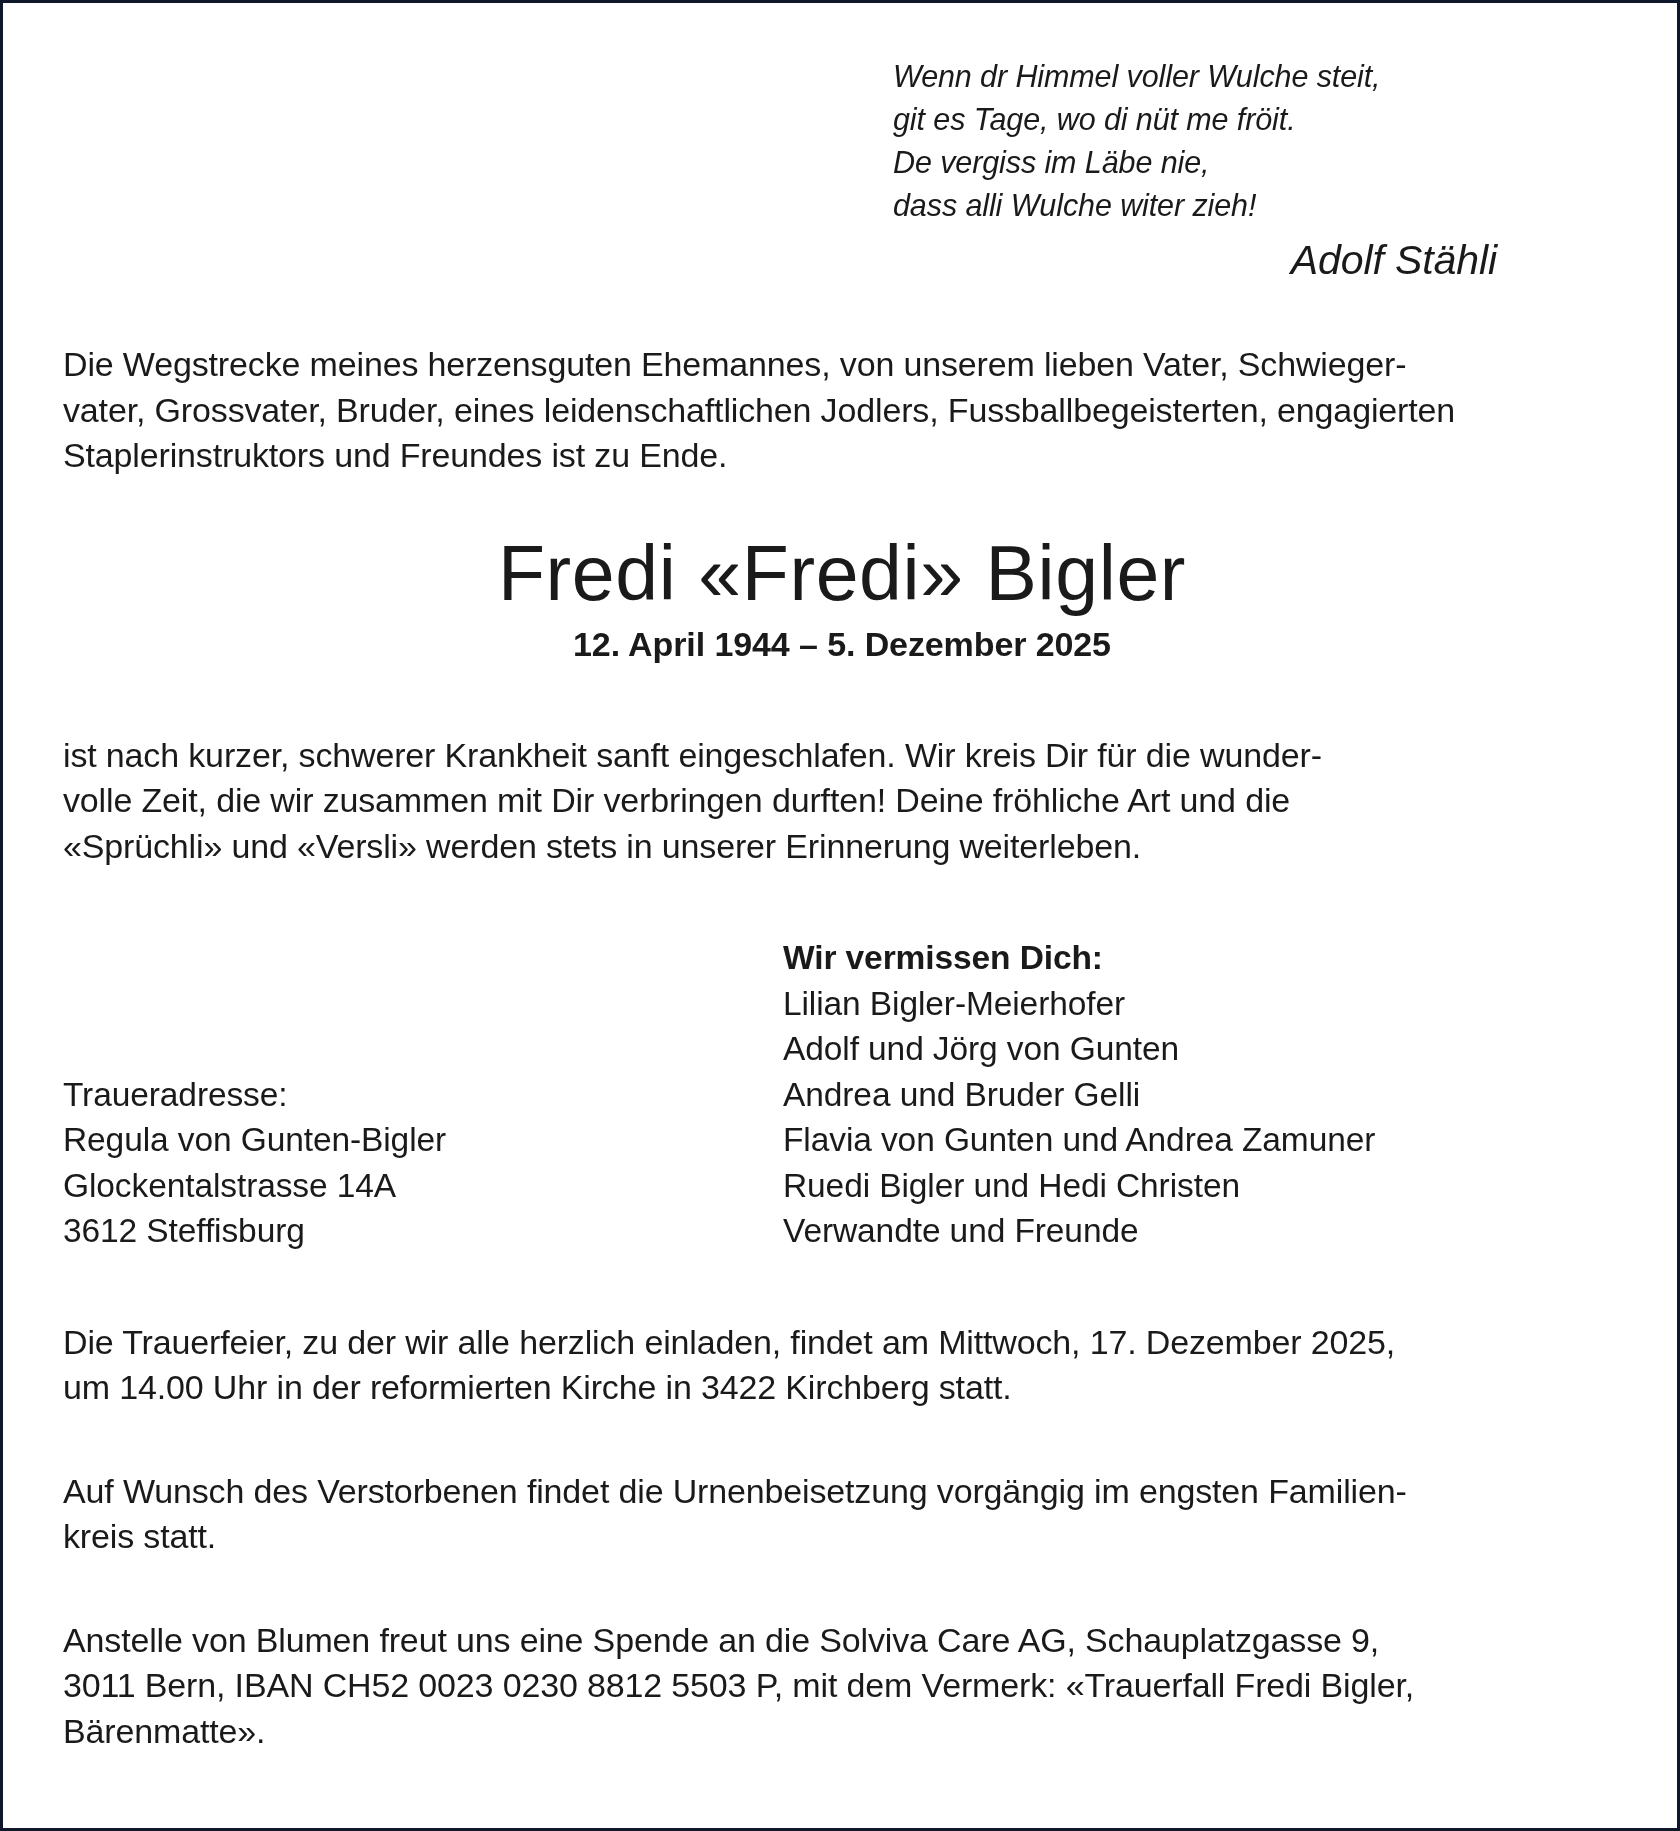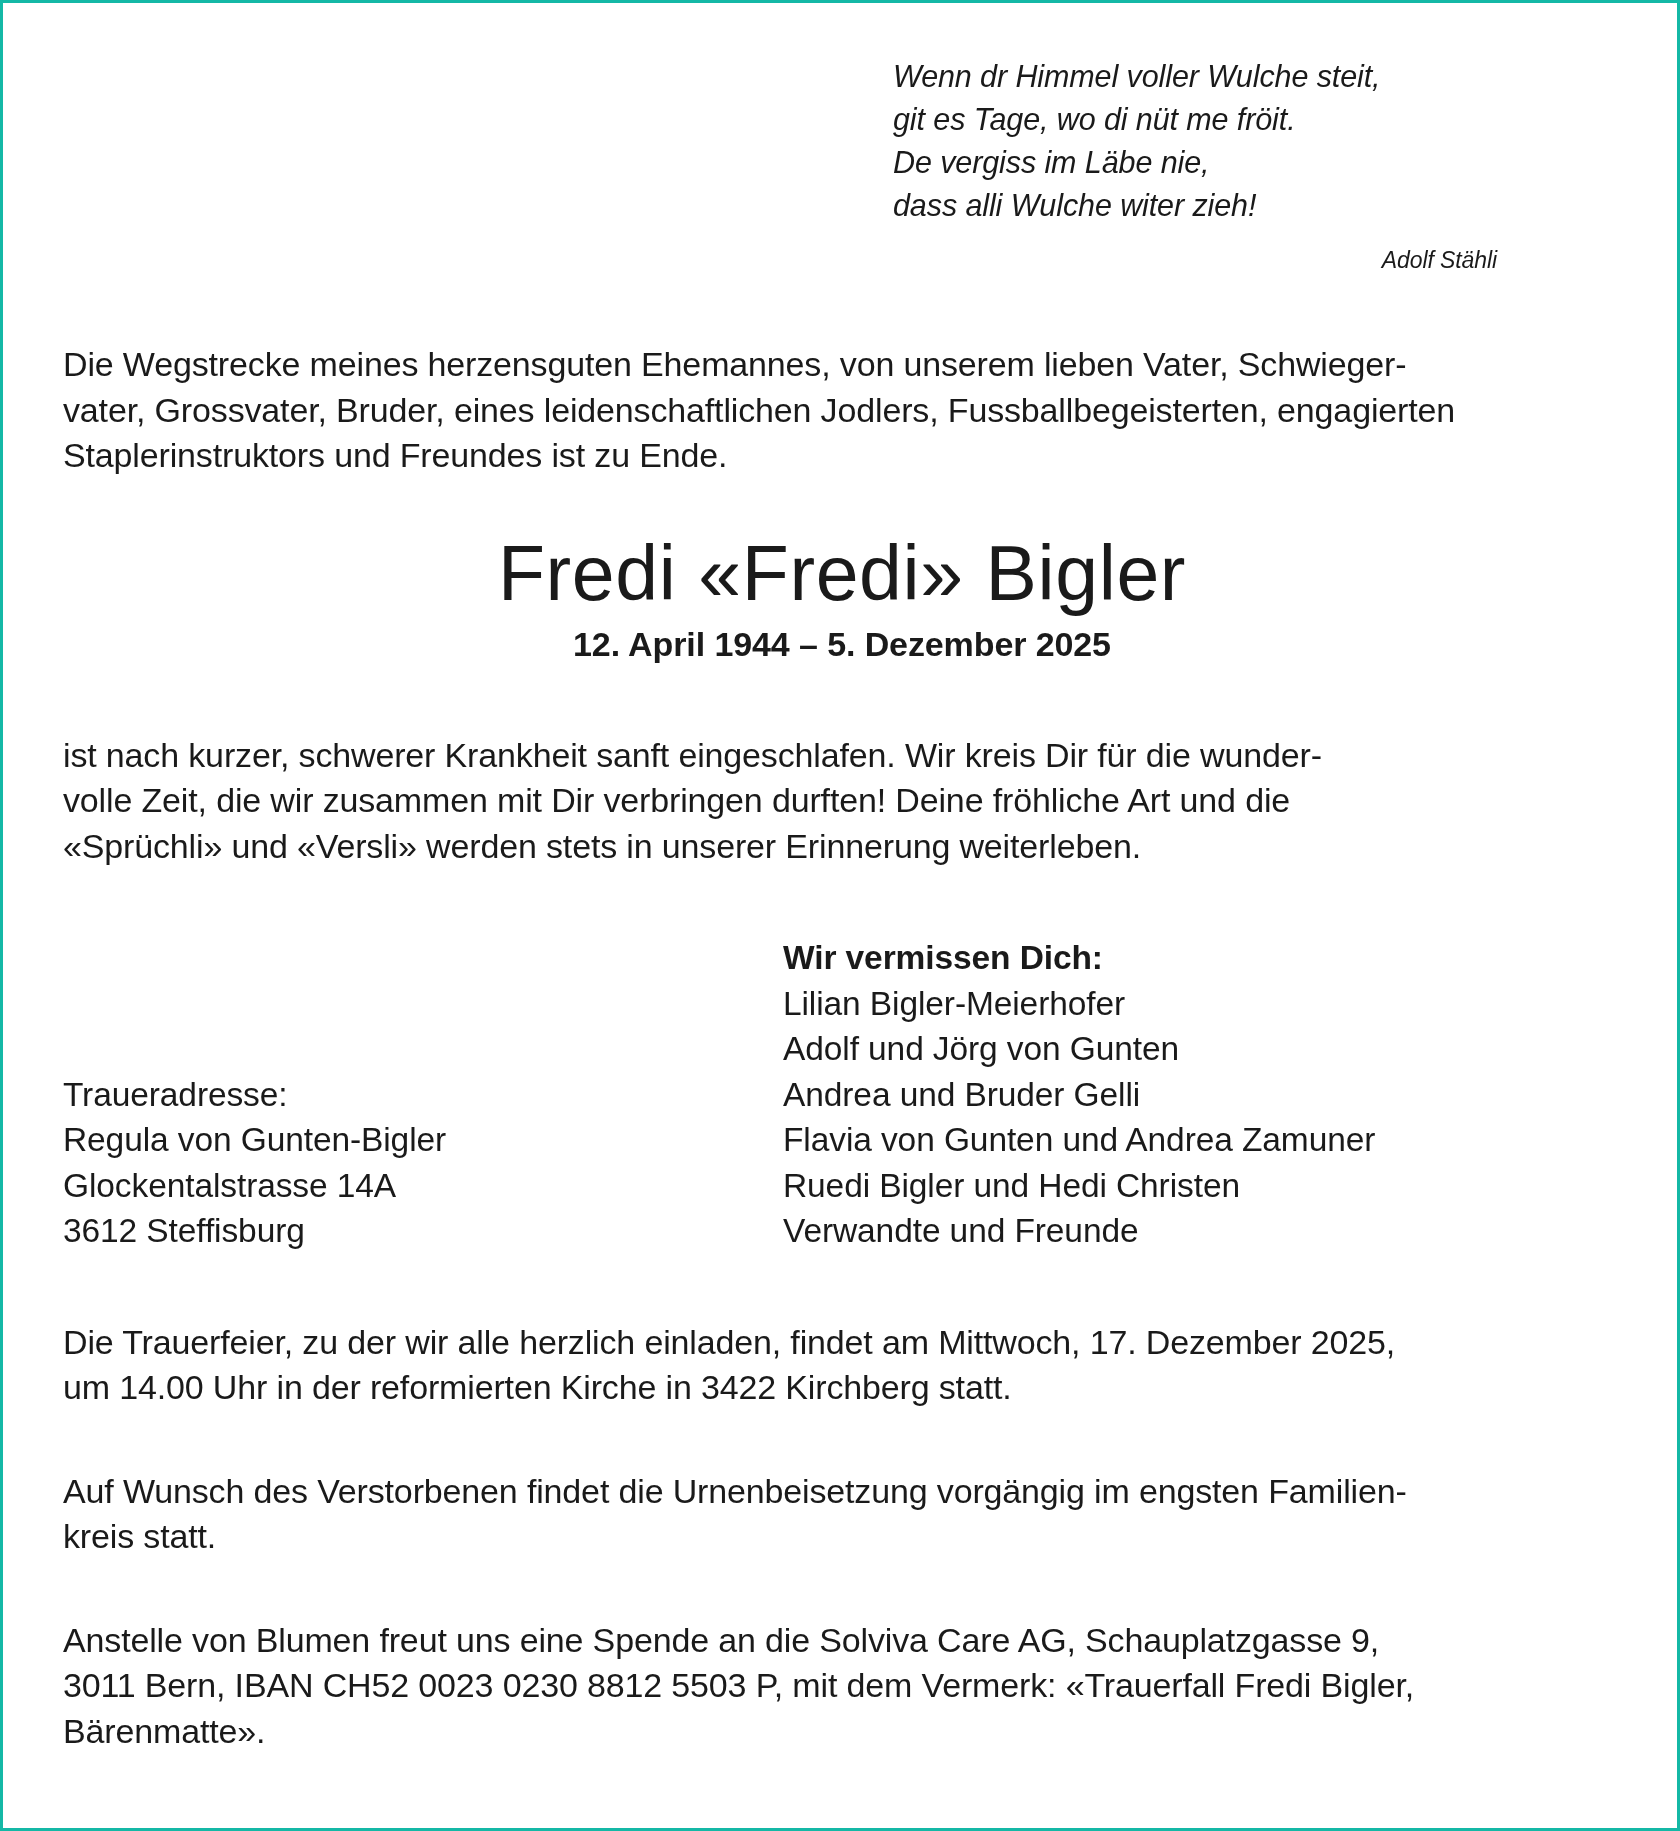--- a/index.html
+++ b/index.html
@@ -12,21 +12,21 @@
     height: 1831px;
     font-family: "Liberation Sans", "DejaVu Sans", sans-serif;
     color: #1a1a1a;
     overflow: hidden;
   }
 
   .notice {
     box-sizing: border-box;
     width: 1680px;
     height: 1831px;
-    border: 3px solid #14b8a6;
+    border: 3px solid #0f172a;
     padding: 44px 56px 30px 60px;
     display: flex;
     flex-direction: column;
   }
 
   
   .poem {
     margin-top: 8px;
     margin-left: 830px;
     font-style: italic;
@@ -36,21 +36,21 @@
     font-stretch: condensed;
     white-space: nowrap;
   }
   .poem-line { display: block; }
   .poem-attrib {
     display: block;
     text-align: right;
     margin-top: 12px;
     padding-right: 124px;
     font-style: italic;
-    font-size: 23px;
+    font-size: 41px;
   }
 
   
   .para {
     font-size: 34px;
     line-height: 45.5px;
     text-align: justify;
     text-justify: inter-word;
     font-stretch: condensed;
     letter-spacing: -0.15px;

